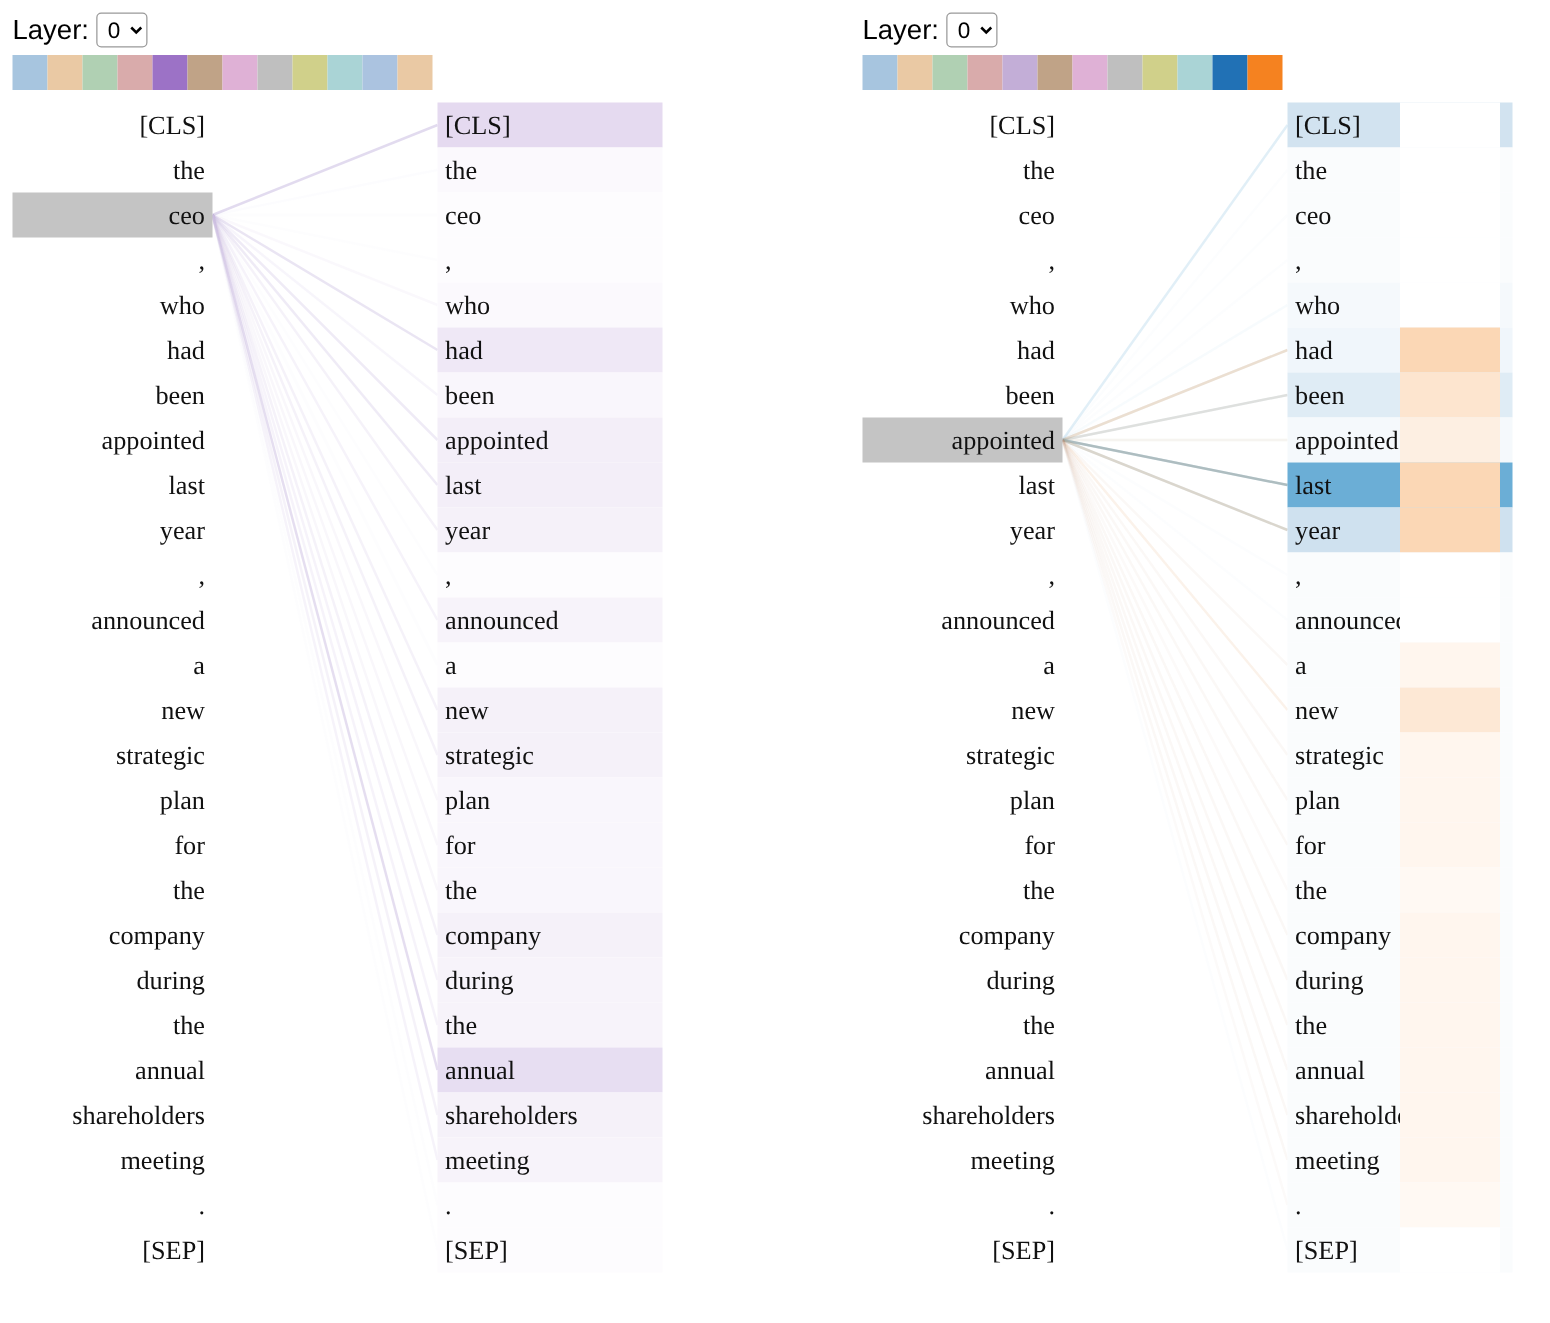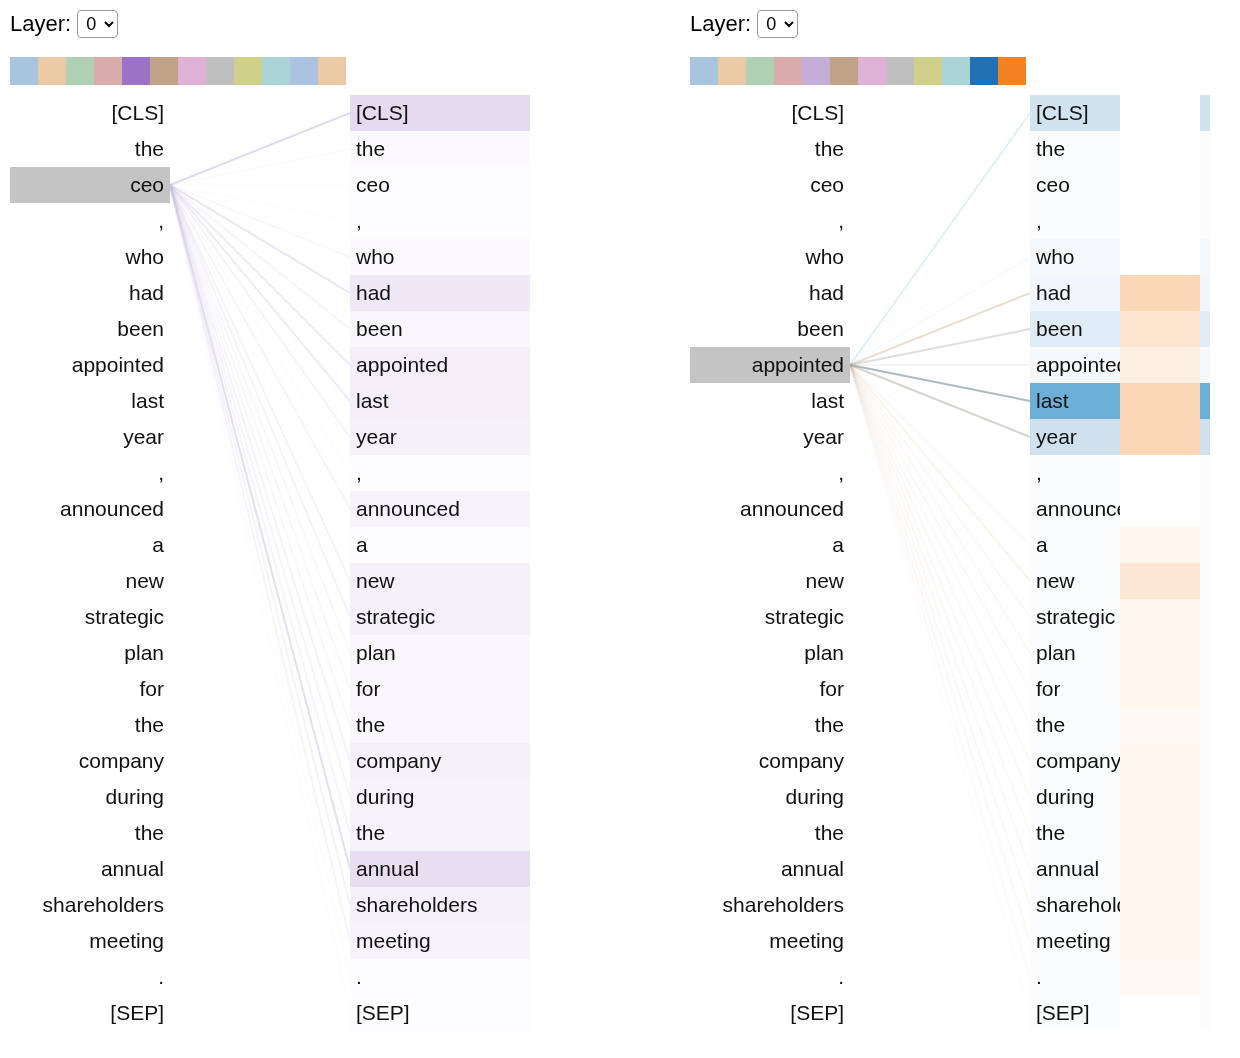--- a/index.html
+++ b/index.html
@@ -15,21 +15,21 @@
     gap: 60px;
   }
   .panel {
     display: flex;
     flex-direction: column;
   }
   .header {
     display: flex;
     align-items: center;
     gap: 6px;
-    margin-bottom: 19px;
+    margin-bottom: 6px;
     font-size: 22px;
   }
   select {
     font-size: 18px;
     padding: 2px 4px;
     border: 1px solid #999;
     border-radius: 4px;
     background: #fff;
   }
   .swatches {
@@ -46,20 +46,21 @@
   }
   .svg-layer {
     position: absolute;
     top: 0;
     left: 0;
     pointer-events: none;
   }
   .col {
     position: absolute;
     top: 0;
+    font-family: Liberation Serif, serif;
   }
   .col.left { text-align: right; }
   .col.right { text-align: left; }
   .tok {
     height: 36px;
     line-height: 36px;
     font-size: 21px;
     color: #111;
     padding: 0 6px;
     white-space: nowrap;

